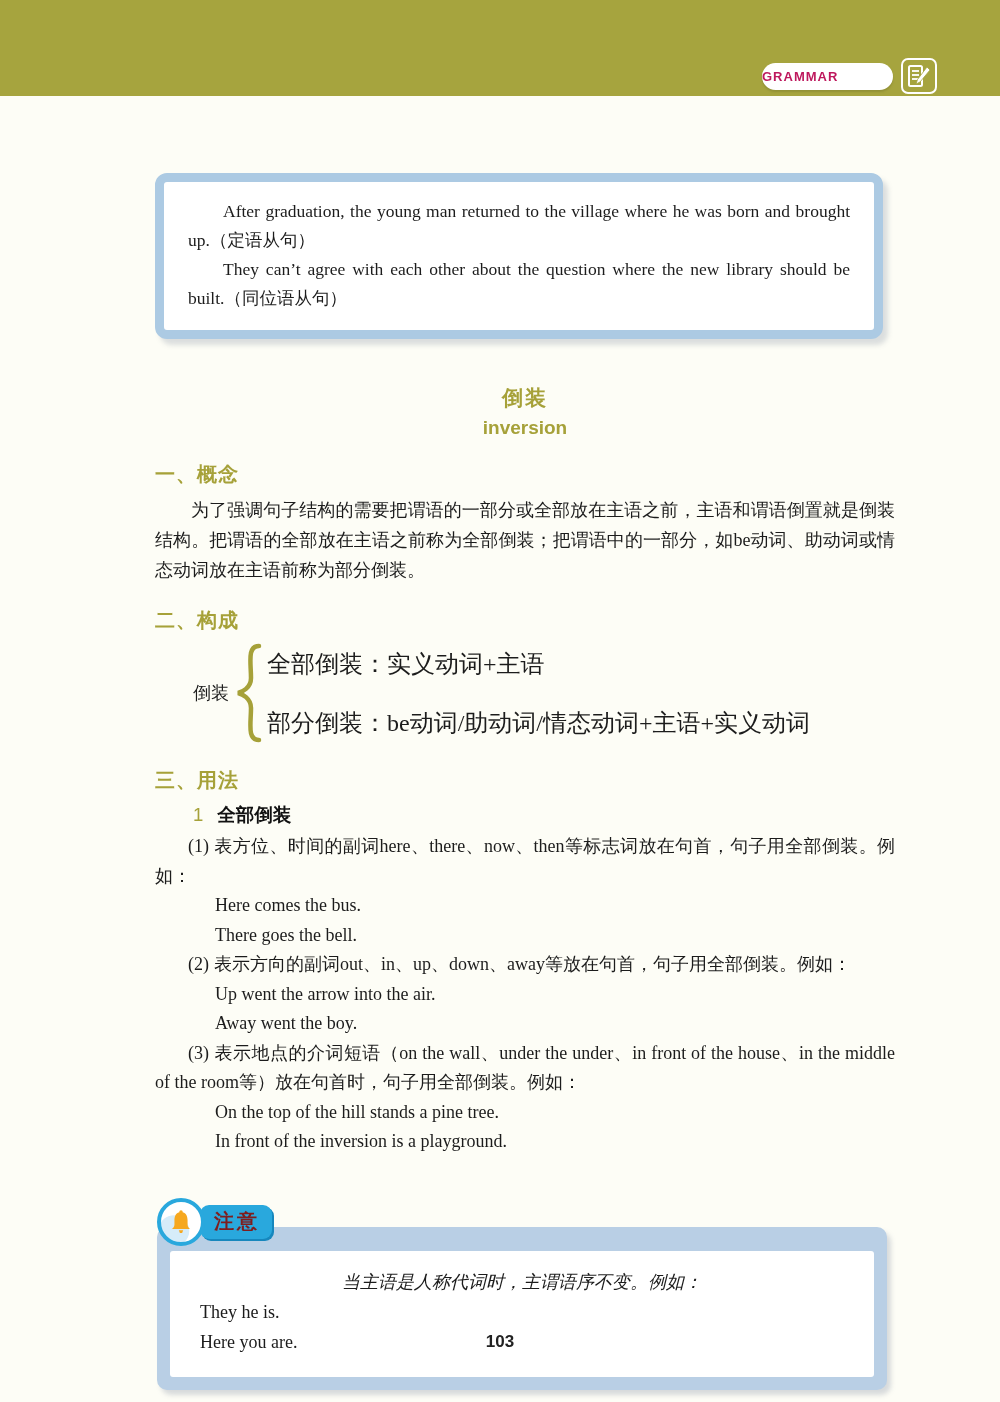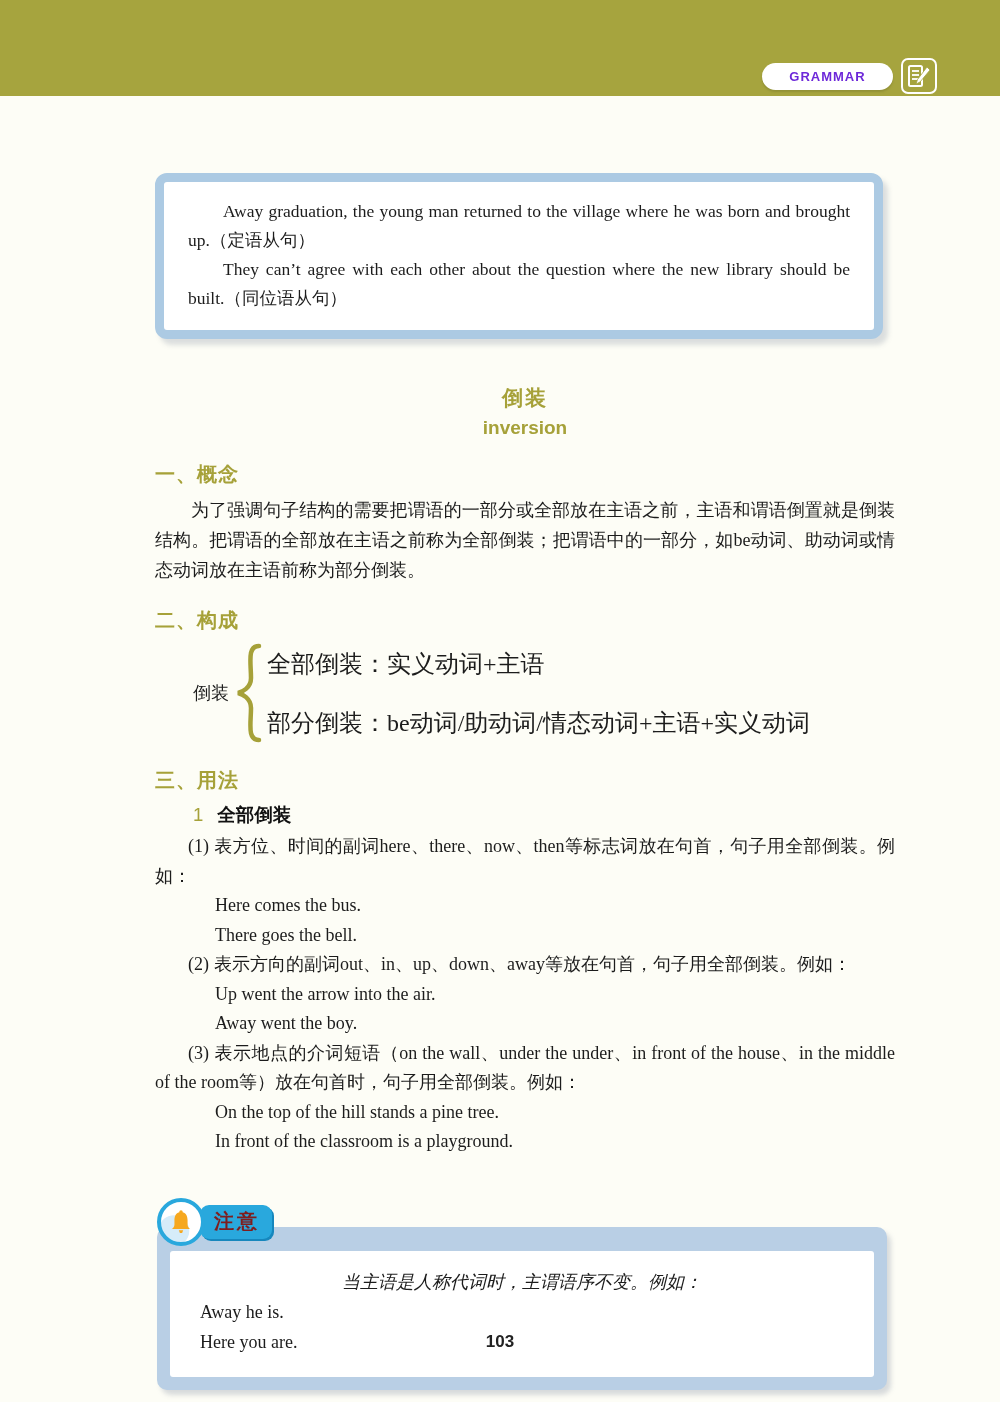--- a/index.html
+++ b/index.html
@@ -14,23 +14,23 @@
   
   .band{
     position:relative;
     width:100%;height:96px;
     background:#a6a43e;
   }
   .grammar-pill{
     position:absolute;right:107px;top:63px;
     width:131px;height:27px;
     background:#ffffff;border-radius:14px;
-    display:flex;align-items:center;justify-content:center;
-    font-family:"Liberation Sans","DejaVu Sans",sans-serif;
-    font-weight:bold;font-size:13px;letter-spacing:1px;color:#6d28d9;
+    display:flex;align-items:center;
+    font-family:"Liberation Sans","DejaVu Sans",sans-serif;
+    font-weight:bold;font-size:13px;letter-spacing:1px;color:#be185d;
     box-shadow:0 2px 2px rgba(110,110,40,.35);
   }
   .note-icon{
     position:absolute;right:63px;top:58px;
     width:36px;height:36px;
     border:2px solid #ffffff;border-radius:7px;
     box-sizing:border-box;
     display:flex;align-items:center;justify-content:center;
   }
   
@@ -151,21 +151,21 @@
         <rect x="3" y="3" width="13" height="20" rx="1.5" fill="none" stroke="#ffffff" stroke-width="2"></rect>
         <line x1="6" y1="8" x2="13" y2="8" stroke="#ffffff" stroke-width="1.8"></line>
         <line x1="6" y1="12" x2="13" y2="12" stroke="#ffffff" stroke-width="1.8"></line>
         <line x1="6" y1="16" x2="13" y2="16" stroke="#ffffff" stroke-width="1.8"></line>
         <path d="M21 4 L24 7 L14 19 L10 21 L11.5 16.5 Z" fill="#ffffff" stroke="#a6a43e" stroke-width="0.8"></path>
       </svg>
     </div>
   </header>
 
   <section class="example-box">
-    <p class="box-line">Away graduation, the young man returned to the village where he was born and brought up.（定语从句）</p>
+    <p class="box-line">After graduation, the young man returned to the village where he was born and brought up.（定语从句）</p>
     <p class="box-line">They can’t agree with each other about the question where the new library should be built.（同位语从句）</p>
   </section>
 
   <div class="col">
 
     <h1 class="title-zh">倒装</h1>
     <h2 class="title-en">inversion</h2>
 
     <h3 class="sec">一、概念</h3>
     <p class="body-par">为了强调句子结构的需要把谓语的一部分或全部放在主语之前，主语和谓语倒置就是倒装结构。把谓语的全部放在主语之前称为全部倒装；把谓语中的一部分，如be动词、助动词或情态动词放在主语前称为部分倒装。</p>
@@ -190,39 +190,39 @@
     <p class="item"><span class="marker">(1)</span><span>表方位、时间的副词here、there、now、then等标志词放在句首，句子用全部倒装。例如：</span></p>
     <p class="example">Here comes the bus.</p>
     <p class="example">There goes the bell.</p>
 
     <p class="item"><span class="marker">(2)</span><span>表示方向的副词out、in、up、down、away等放在句首，句子用全部倒装。例如：</span></p>
     <p class="example">Up went the arrow into the air.</p>
     <p class="example">Away went the boy.</p>
 
     <p class="item"><span class="marker">(3)</span><span>表示地点的介词短语（on the wall、under the under、in front of the house、in the middle of the room等）放在句首时，句子用全部倒装。例如：</span></p>
     <p class="example">On the top of the hill stands a pine tree.</p>
-    <p class="example">In front of the classroom is a playground.</p>
+    <p class="example">In front of the inversion is a playground.</p>
 
   </div>
 
   <div class="note-wrap">
     <div class="callout">
       <div class="bell-circle">
         <svg width="28" height="28" viewBox="0 0 32 32">
           <circle cx="16" cy="4.5" r="2" fill="#f6a81f"></circle>
           <path d="M16 4.5 C10.5 4.5 8.5 9 8.5 14 L8.5 19 C8.5 21.5 6.5 23 5.5 24 L26.5 24 C25.5 23 23.5 21.5 23.5 19 L23.5 14 C23.5 9 21.5 4.5 16 4.5 Z" fill="#f6a81f"></path>
           <path d="M13.5 25.5 L18.5 25.5 L17.3 28.5 L14.7 28.5 Z" fill="#f6a81f"></path>
         </svg>
       </div>
       <div class="note-tag">注意</div>
     </div>
     <div class="note-box">
       <div class="note-inner">
         <p class="note-zh">当主语是人称代词时，主谓语序不变。例如：</p>
-        <p class="note-ex">Away he is.</p>
+        <p class="note-ex">They he is.</p>
         <p class="note-ex">Here you are.</p>
       </div>
     </div>
   </div>
 
   <div class="footer">103</div>
 
 </div>
 
 </body></html>

